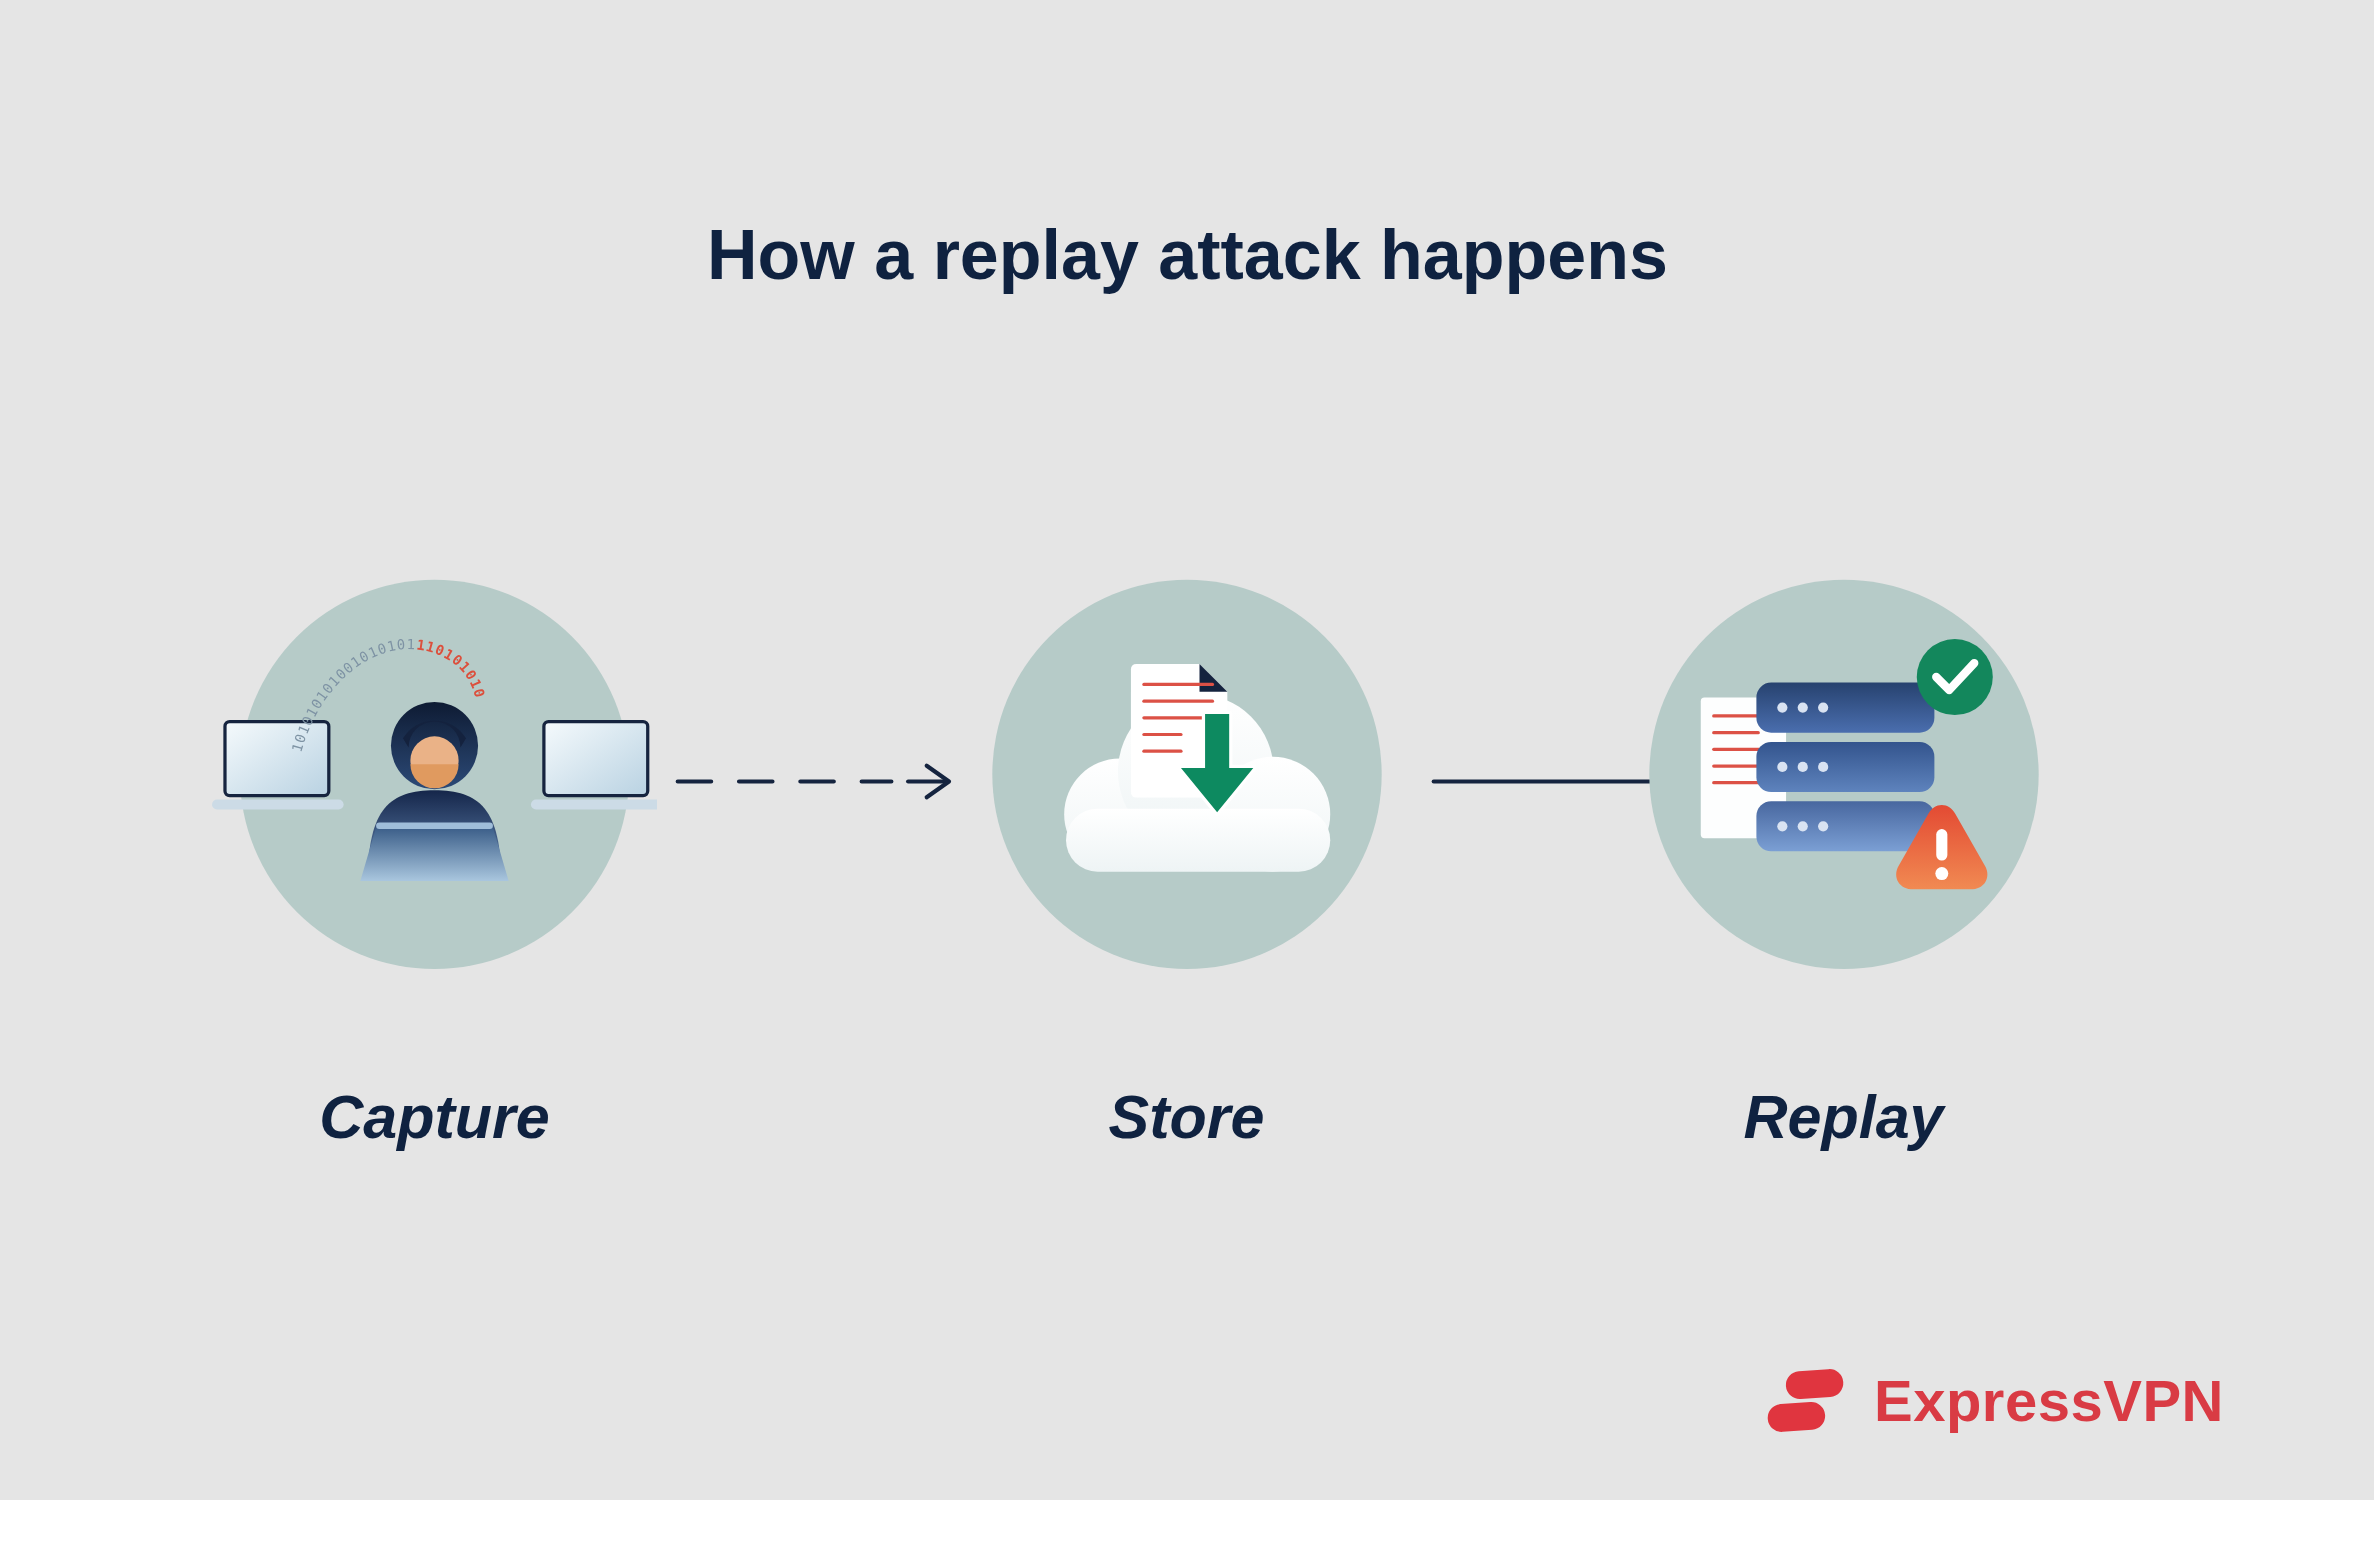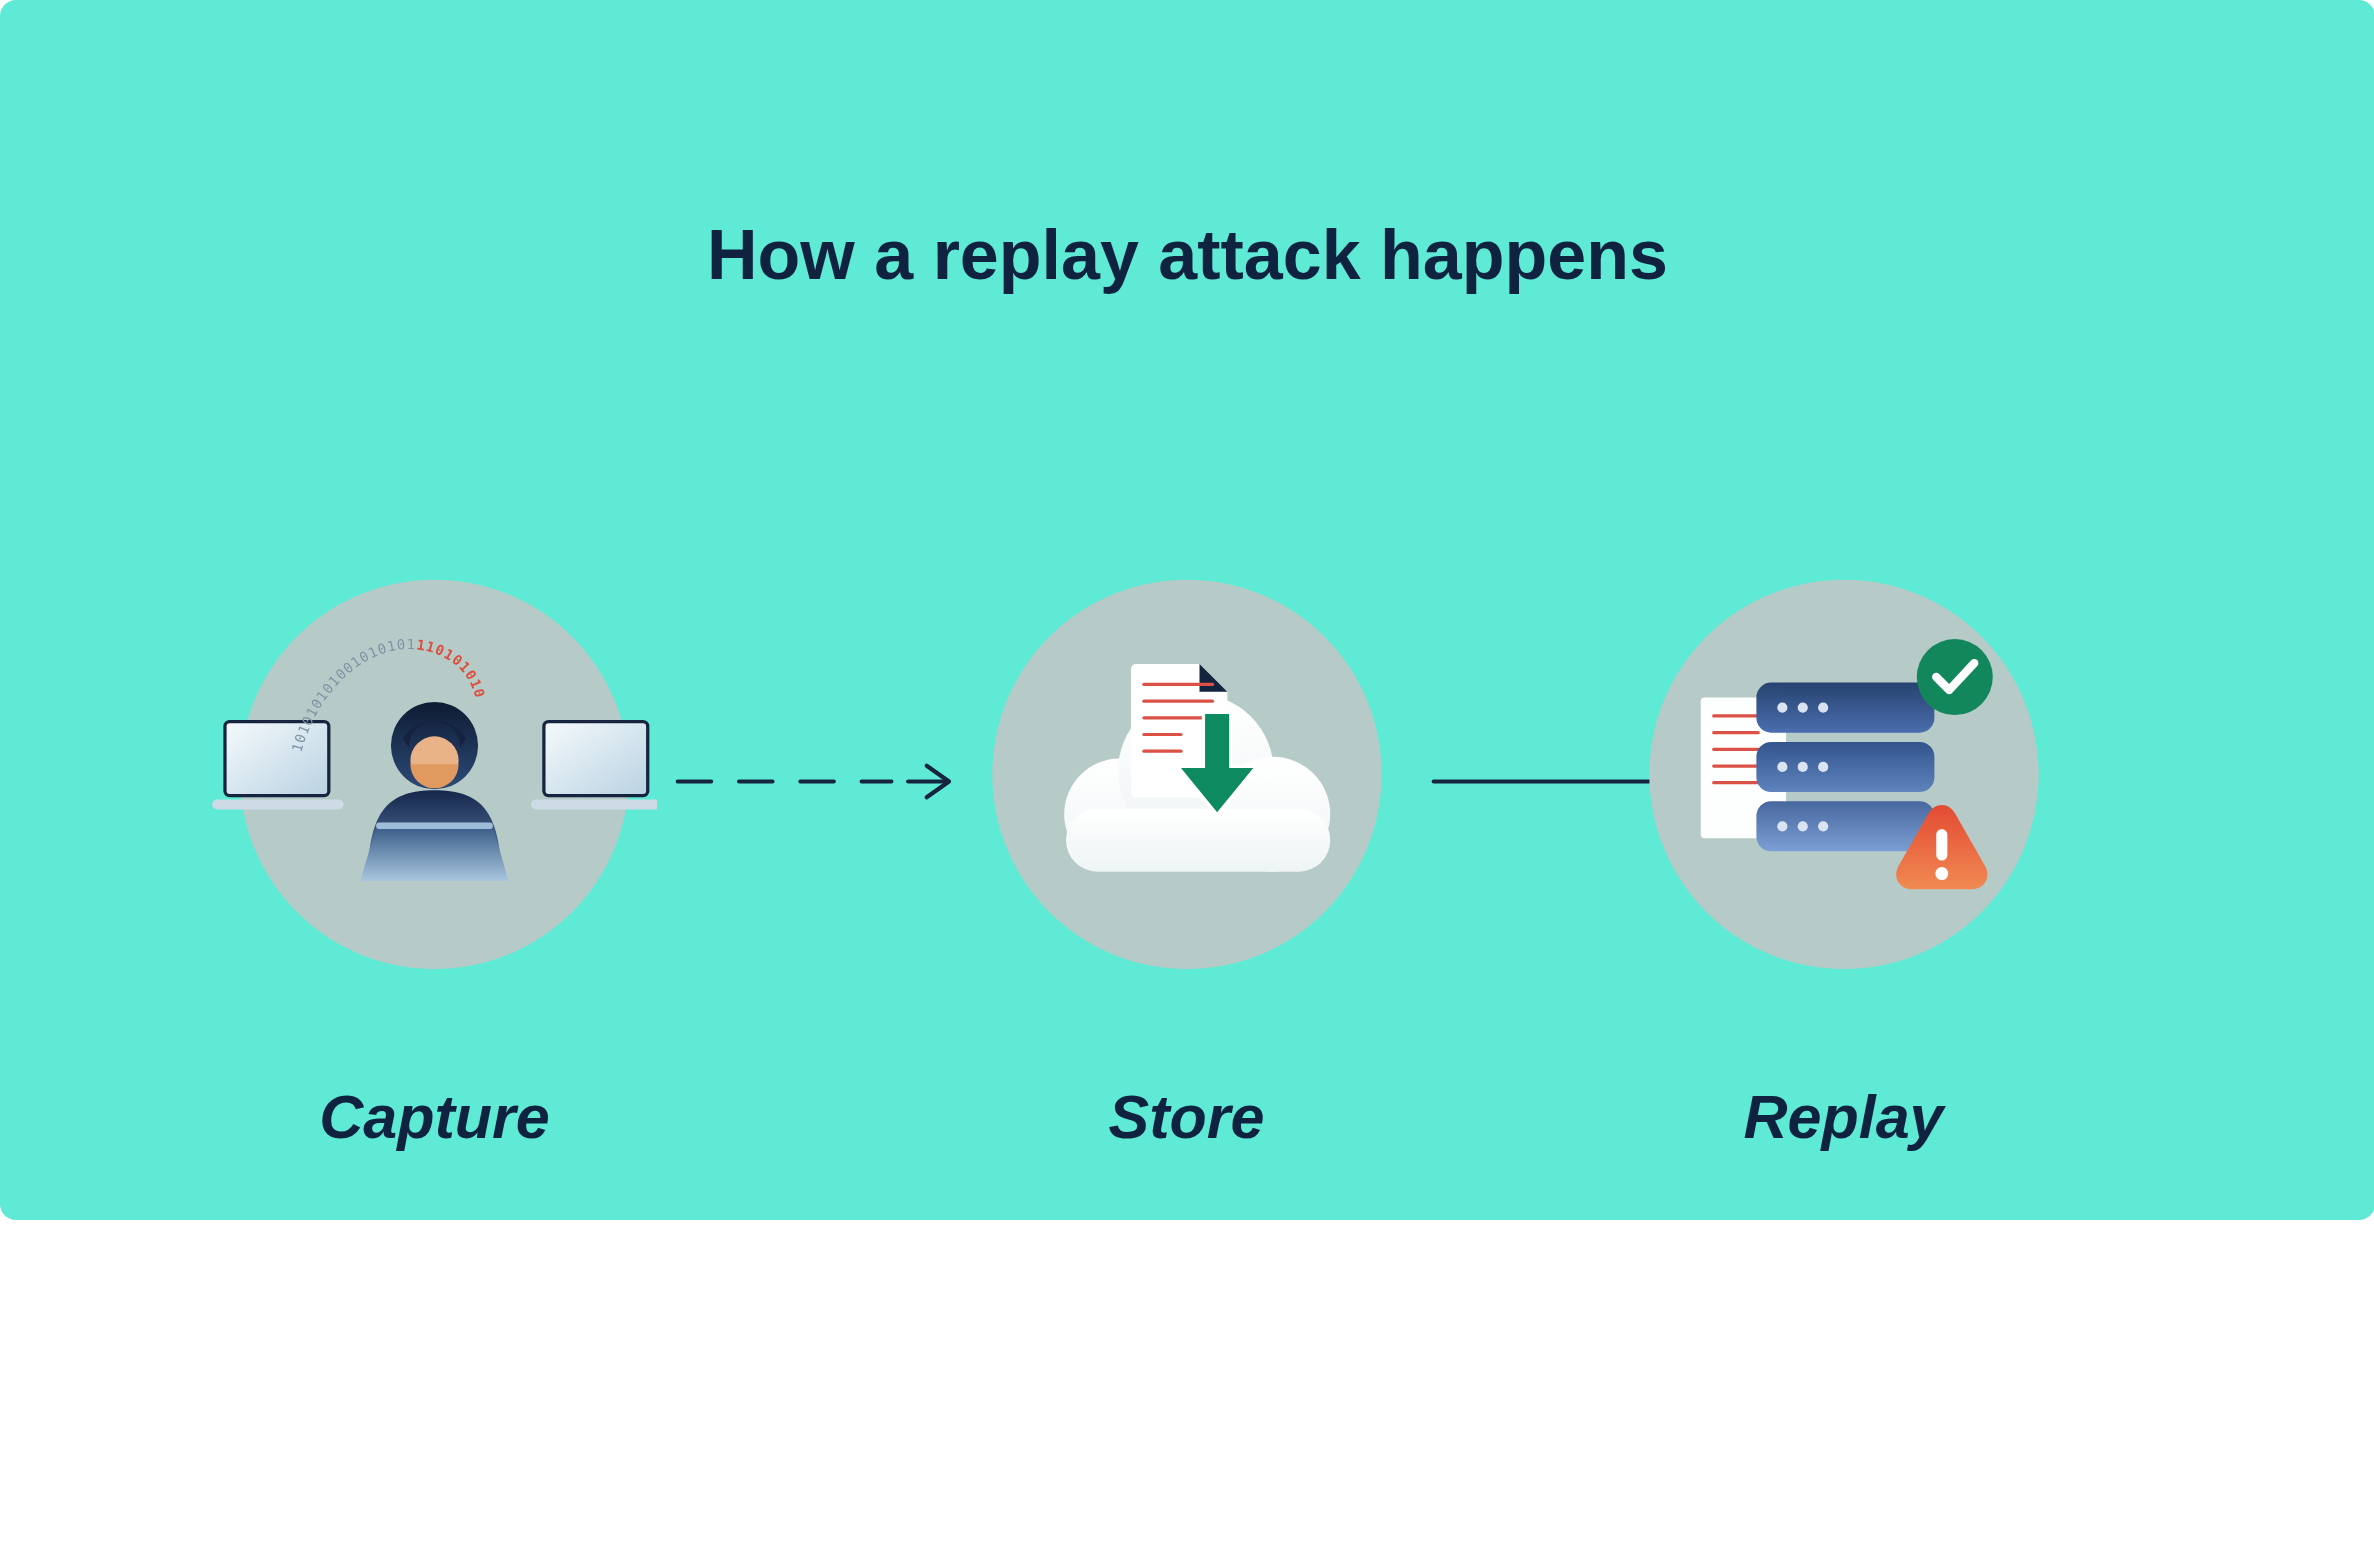--- a/index.html
+++ b/index.html
@@ -1,16 +1,16 @@
 <!DOCTYPE html>
 <html style="font-size:15px"><head>
 <meta charset="utf-8">
 <style>
   html,body{margin:0;padding:0;background:#ffffff;font-family:"Liberation Sans",sans-serif;}
-  .canvas{position:relative;width:2375px;height:1220px;background:#5eead4;overflow:hidden;border-radius:16px;}
+  .canvas{position:relative;width:2375px;height:1500px;background:#e5e5e5;overflow:hidden;}
 
   .title{
     position:absolute;top:215px;left:0;width:100%;margin:0;
     text-align:center;font-size:70px;font-weight:600;color:#0f2240;
   }
 
   .step{position:absolute;top:575px;width:519px;display:flex;flex-direction:column;align-items:center;}
   .step-capture{left:175px;}
   .step-store{left:927px;}
   .step-replay{left:1584px;}
@@ -190,15 +190,24 @@
 
       <g>
         <path d="M318,248 c6,0 11,3.5 14.5,9.5 l32,56 c3.5,6 3.5,12.5 0.5,17.5 c-3,5 -9,8 -16,8 h-62 c-7,0 -13,-3 -16,-8 c-3,-5 -3,-11.5 0.5,-17.5 l32,-56 c3.5,-6 8.5,-9.5 14.5,-9.5 Z" fill="url(#c3-warn)"></path>
         <rect x="312" y="274" width="12" height="34" rx="6" fill="#ffffff"></rect>
         <circle cx="318" cy="322" r="7" fill="#ffffff"></circle>
       </g>
     </svg>
     <div class="step-label">Replay</div>
   </div>
 
+  <div class="brand">
+    <svg width="89" height="89" viewBox="0 0 96 96">
+      <g transform="rotate(-4 48 48)" fill="#e0353f">
+        <rect x="28" y="16" width="62" height="30" rx="15"></rect>
+        <rect x="6" y="50" width="62" height="30" rx="15"></rect>
+      </g>
+    </svg>
+    <span class="brand-name">ExpressVPN</span>
+  </div>
 
 </div>
 
 
 </body></html>

